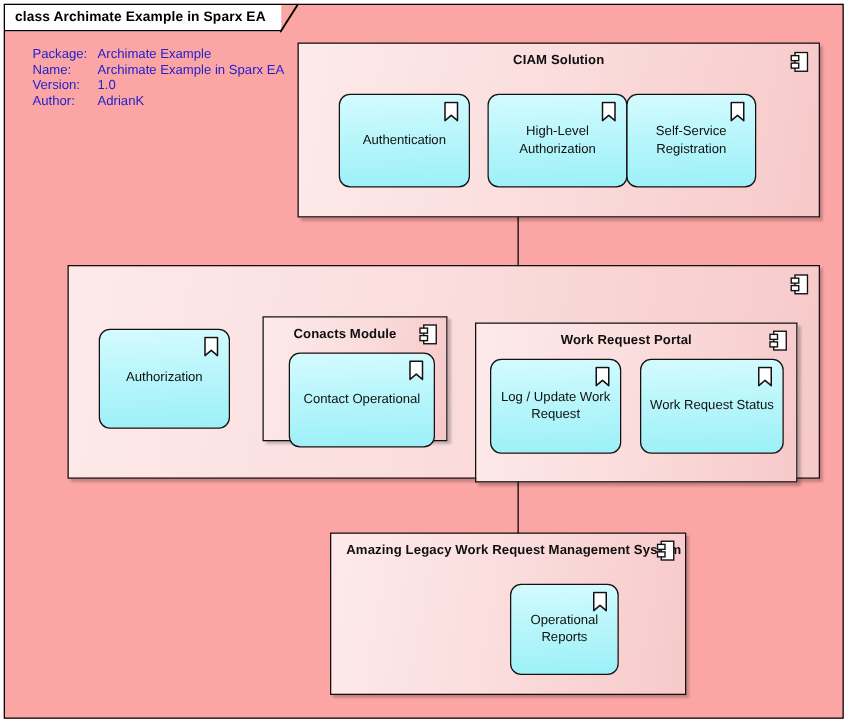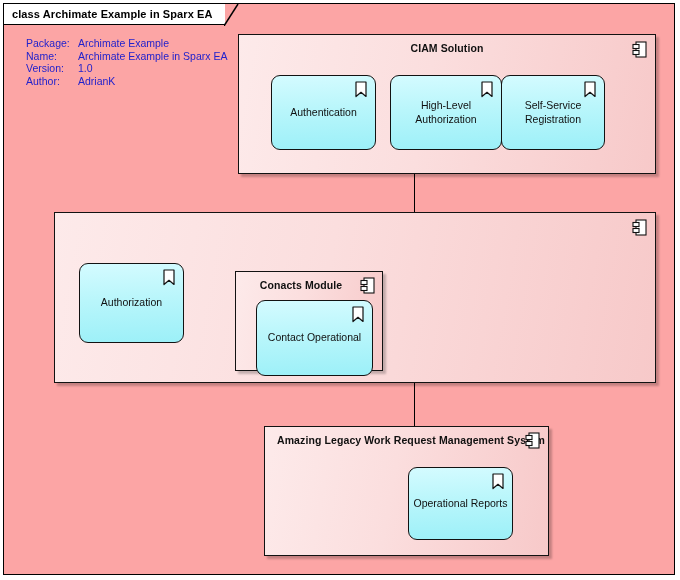--- a/index.html
+++ b/index.html
@@ -225,47 +225,68 @@
       <rect x="1" y="9.5" width="6" height="4" fill="#ffffff" stroke="#111111" stroke-width="1.1"></rect>
     </svg>
 
     <div class="func-box" style="left:24px; top:50px; width:105px; height:80px;">
       <span class="func-label">Authorization</span>
       <svg class="bookmark-icon" viewBox="0 0 14 17">
         <path d="M 2 1 L 12 1 L 12 15.5 L 7 11.3 L 2 15.5 Z" fill="#ffffff" stroke="#111111" stroke-width="1.2" stroke-linejoin="round"></path>
       </svg>
     </div>
 
-    <div class="container-box" style="left:155px; top:58px; width:148px; height:100px;margin-left:25px;">
+    <div class="container-box" style="left:155px; top:40px; width:148px; height:100px;">
       <div class="container-title" style="left:0; right:16px;">Conacts Module</div>
       <svg class="component-icon" style="right:7px; top:5px;" viewBox="0 0 15 17">
         <rect x="4" y="1" width="10" height="15" fill="#ffffff" stroke="#111111" stroke-width="1.1"></rect>
         <rect x="1" y="3.5" width="6" height="4" fill="#ffffff" stroke="#111111" stroke-width="1.1"></rect>
         <rect x="1" y="9.5" width="6" height="4" fill="#ffffff" stroke="#111111" stroke-width="1.1"></rect>
       </svg>
       <div class="func-box" style="left:20px; top:28px; width:117px; height:76px;">
         <span class="func-label" style="padding:0 3px;">Contact Operational</span>
         <svg class="bookmark-icon" viewBox="0 0 14 17">
           <path d="M 2 1 L 12 1 L 12 15.5 L 7 11.3 L 2 15.5 Z" fill="#ffffff" stroke="#111111" stroke-width="1.2" stroke-linejoin="round"></path>
         </svg>
       </div>
     </div>
 
+    <div class="container-box" style="left:325px; top:45px; width:258px; height:128px;">
+      <div class="container-title" style="left:0; right:16px;">Work Request Portal</div>
+      <svg class="component-icon" style="right:7px; top:5px;" viewBox="0 0 15 17">
+        <rect x="4" y="1" width="10" height="15" fill="#ffffff" stroke="#111111" stroke-width="1.1"></rect>
+        <rect x="1" y="3.5" width="6" height="4" fill="#ffffff" stroke="#111111" stroke-width="1.1"></rect>
+        <rect x="1" y="9.5" width="6" height="4" fill="#ffffff" stroke="#111111" stroke-width="1.1"></rect>
+      </svg>
+      <div class="func-box" style="left:11px; top:28px; width:105px; height:76px;">
+        <span class="func-label" style="padding:0 2px;">Log / Update Work
+Request</span>
+        <svg class="bookmark-icon" viewBox="0 0 14 17">
+          <path d="M 2 1 L 12 1 L 12 15.5 L 7 11.3 L 2 15.5 Z" fill="#ffffff" stroke="#111111" stroke-width="1.2" stroke-linejoin="round"></path>
+        </svg>
+      </div>
+      <div class="func-box" style="left:131px; top:28px; width:115px; height:76px;">
+        <span class="func-label" style="padding:0 2px;">Work Request Status</span>
+        <svg class="bookmark-icon" viewBox="0 0 14 17">
+          <path d="M 2 1 L 12 1 L 12 15.5 L 7 11.3 L 2 15.5 Z" fill="#ffffff" stroke="#111111" stroke-width="1.2" stroke-linejoin="round"></path>
+        </svg>
+      </div>
+    </div>
   </div>
 
   <div class="container-box" style="left:260px; top:422px; width:285px; height:130px;">
     <div class="container-title left-align">Amazing Legacy Work Request Management System</div>
     <svg class="component-icon" style="right:8px; top:5px;" viewBox="0 0 15 17">
       <rect x="4" y="1" width="10" height="15" fill="#ffffff" stroke="#111111" stroke-width="1.1"></rect>
       <rect x="1" y="3.5" width="6" height="4" fill="#ffffff" stroke="#111111" stroke-width="1.1"></rect>
       <rect x="1" y="9.5" width="6" height="4" fill="#ffffff" stroke="#111111" stroke-width="1.1"></rect>
     </svg>
 
 
-    <div class="func-box" style="left:143px; top:40px; width:105px; height:73px;">
+    <div class="func-box" style="left:143px; top:40px; width:87px; height:73px;">
       <span class="func-label" style="padding:0 2px;">Operational Reports</span>
       <svg class="bookmark-icon" viewBox="0 0 14 17">
         <path d="M 2 1 L 12 1 L 12 15.5 L 7 11.3 L 2 15.5 Z" fill="#ffffff" stroke="#111111" stroke-width="1.2" stroke-linejoin="round"></path>
       </svg>
     </div>
   </div>
 
 </div>
 
 </body></html>

